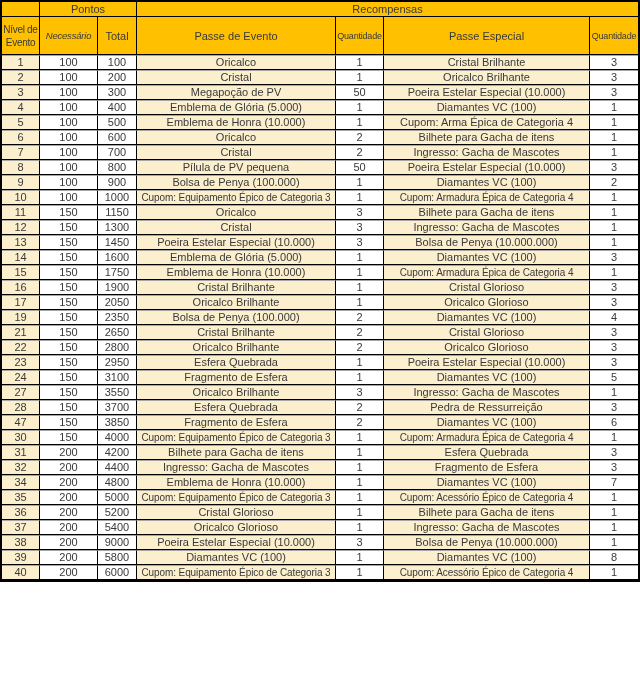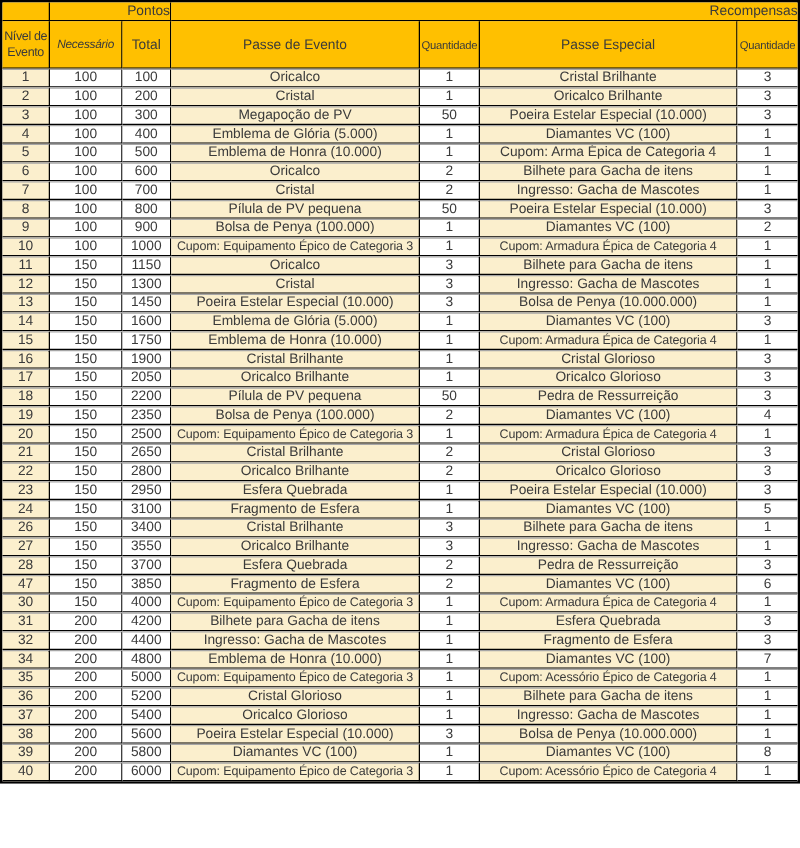--- a/index.html
+++ b/index.html
@@ -22,21 +22,21 @@
     box-sizing:border-box;
   }
   thead th {
     background:var(--header-bg, #FFC000);
     border-right:1px solid var(--border, #000);
     border-bottom:1px solid var(--border, #000);
     font-weight:normal;
     font-size:11px;
   }
   thead th:last-child { border-right:none; }
-  tr.group-row th { height:15px;text-align:right; }
+  tr.group-row th { height:15px; }
   tr.header-row th { height:38px; }
   th.h-level { white-space:normal; line-height:1.3; font-size:10px; letter-spacing:-0.3px; }
   th.h-small { font-size:9.5px; letter-spacing:-0.2px;font-style:italic; }
   th.h-qty   { font-size:9px;   letter-spacing:-0.2px;margin-left:48px; }
   tbody td {
     height:13.5px;
     line-height:13px;
     font-size:11px;
     background:#fff;
     border-right:1px solid var(--border, #000);
@@ -224,47 +224,29 @@
       <tr>
         <td class="cream">17</td>
         <td>150</td>
         <td>2050</td>
         <td class="cream">Oricalco Brilhante</td>
         <td>1</td>
         <td class="cream">Oricalco Glorioso</td>
         <td>3</td>
       </tr>
       <tr>
-        <td class="cream">18</td>
-        <td>150</td>
-        <td>2200</td>
-        <td class="cream">Pílula de PV pequena</td>
-        <td>50</td>
-        <td class="cream">Pedra de Ressurreição</td>
-        <td>3</td>
-      </tr>
-      <tr>
         <td class="cream">19</td>
         <td>150</td>
         <td>2350</td>
         <td class="cream">Bolsa de Penya (100.000)</td>
         <td>2</td>
         <td class="cream">Diamantes VC (100)</td>
         <td>4</td>
       </tr>
       <tr>
-        <td class="cream">20</td>
-        <td>150</td>
-        <td>2500</td>
-        <td class="cream shrink">Cupom: Equipamento Épico de Categoria 3</td>
-        <td>1</td>
-        <td class="cream shrink">Cupom: Armadura Épica de Categoria 4</td>
-        <td>1</td>
-      </tr>
-      <tr>
         <td class="cream">21</td>
         <td>150</td>
         <td>2650</td>
         <td class="cream">Cristal Brilhante</td>
         <td>2</td>
         <td class="cream">Cristal Glorioso</td>
         <td>3</td>
       </tr>
       <tr>
         <td class="cream">22</td>
@@ -287,29 +269,20 @@
       <tr>
         <td class="cream">24</td>
         <td>150</td>
         <td>3100</td>
         <td class="cream">Fragmento de Esfera</td>
         <td>1</td>
         <td class="cream">Diamantes VC (100)</td>
         <td>5</td>
       </tr>
       <tr>
-        <td class="cream">26</td>
-        <td>150</td>
-        <td>3400</td>
-        <td class="cream">Cristal Brilhante</td>
-        <td>3</td>
-        <td class="cream">Bilhete para Gacha de itens</td>
-        <td>1</td>
-      </tr>
-      <tr>
         <td class="cream">27</td>
         <td>150</td>
         <td>3550</td>
         <td class="cream">Oricalco Brilhante</td>
         <td>3</td>
         <td class="cream">Ingresso: Gacha de Mascotes</td>
         <td>1</td>
       </tr>
       <tr>
         <td class="cream">28</td>
@@ -388,21 +361,21 @@
         <td>200</td>
         <td>5400</td>
         <td class="cream">Oricalco Glorioso</td>
         <td>1</td>
         <td class="cream">Ingresso: Gacha de Mascotes</td>
         <td>1</td>
       </tr>
       <tr>
         <td class="cream">38</td>
         <td>200</td>
-        <td>5600</td>
+        <td>9000</td>
         <td class="cream">Poeira Estelar Especial (10.000)</td>
         <td>3</td>
         <td class="cream">Bolsa de Penya (10.000.000)</td>
         <td>1</td>
       </tr>
       <tr>
         <td class="cream">39</td>
         <td>200</td>
         <td>5800</td>
         <td class="cream">Diamantes VC (100)</td>

